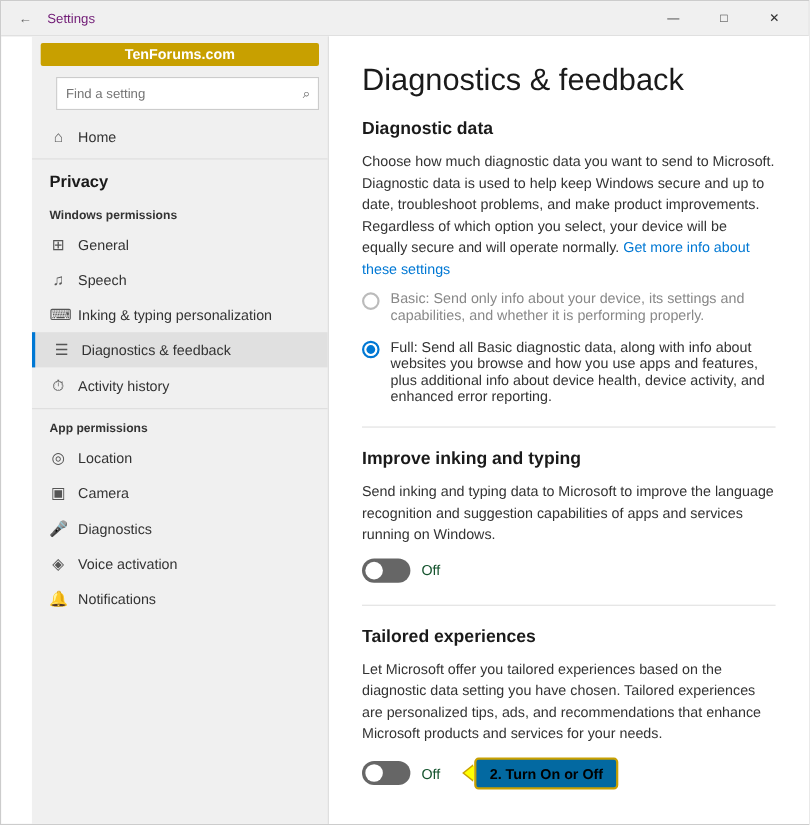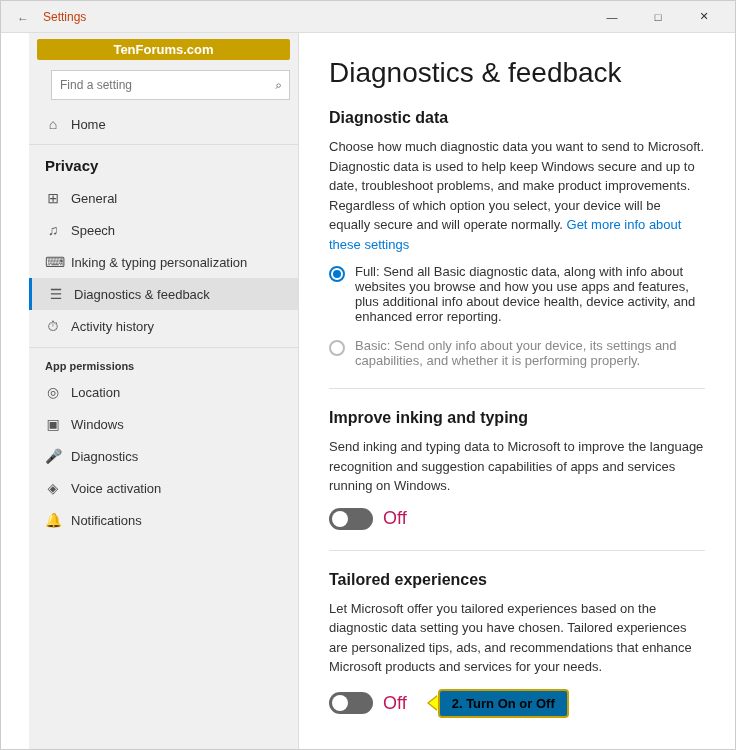--- a/index.html
+++ b/index.html
@@ -52,21 +52,21 @@
       display: flex;
       align-items: center;
       justify-content: center;
       font-size: 12px;
       color: #666;
       border-radius: 3px;
     }
 
     .titlebar-title {
       font-size: 12px;
-      color: #c2410c;
+      color: #701a75;
     }
 
     .titlebar-controls {
       display: flex;
       gap: 0;
     }
 
     .win-btn {
       width: 46px;
       height: 32px;
@@ -304,22 +304,22 @@
       width: 16px;
       height: 16px;
       background: #fff;
       border-radius: 50%;
       top: 3px;
       left: 3px;
       transition: left 0.2s;
     }
 
     .toggle-label {
-      font-size: 18px;
-      color: #be185d;
+      font-size: 13px;
+      color: #14532d;
     }
 
     .privacy-title {
       font-size: 15px;
       font-weight: 600;
       padding: 8px 16px;
       color: #1a1a1a;
     }
   </style>
 </head>
@@ -361,20 +361,21 @@
 
       <div class="sidebar-item">
         <span class="item-icon">⌂</span>
         <span>Home</span>
       </div>
 
       <div class="sidebar-section-divider"></div>
 
       <div class="privacy-title">Privacy</div>
 
+      <div class="sidebar-heading">Windows permissions</div>
 
       <div class="sidebar-item">
         <span class="item-icon">⊞</span>
         <span>General</span>
       </div>
 
       <div class="sidebar-item">
         <span class="item-icon">♫</span>
         <span>Speech</span>
       </div>
@@ -401,21 +402,21 @@
 
       <div class="sidebar-heading">App permissions</div>
 
       <div class="sidebar-item">
         <span class="item-icon">◎</span>
         <span>Location</span>
       </div>
 
       <div class="sidebar-item">
         <span class="item-icon">▣</span>
-        <span>Windows</span>
+        <span>Camera</span>
       </div>
 
       <div class="sidebar-item">
         <span class="item-icon">🎤</span>
         <span>Diagnostics</span>
       </div>
 
       <div class="sidebar-item">
         <span class="item-icon">◈</span>
         <span>Voice activation</span>
@@ -435,26 +436,26 @@
         <h2 class="section-title">Diagnostic data</h2>
 
 
         <p class="body-text">
           <span>Choose how much diagnostic data you want to send to Microsoft. Diagnostic data is used to help keep Windows secure and up to date, troubleshoot problems, and make product improvements. Regardless of which option you select, your device will be equally secure and will operate normally.</span>
           <a class="link-text">Get more info about these settings</a>
         </p>
 
         <div class="radio-group">
           <div class="radio-item">
+            <div class="radio-circle disabled"></div>
+            <span class="radio-text">Basic: Send only info about your device, its settings and capabilities, and whether it is performing properly.</span>
+          </div>
+          <div class="radio-item">
             <div class="radio-circle selected"></div>
             <span class="radio-text active">Full: Send all Basic diagnostic data, along with info about websites you browse and how you use apps and features, plus additional info about device health, device activity, and enhanced error reporting.</span>
-          </div>
-          <div class="radio-item">
-            <div class="radio-circle disabled"></div>
-            <span class="radio-text">Basic: Send only info about your device, its settings and capabilities, and whether it is performing properly.</span>
           </div>
         </div>
 
         <div class="section-divider"></div>
 
         <h2 class="section-title">Improve inking and typing</h2>
         <p class="body-text">Send inking and typing data to Microsoft to improve the language recognition and suggestion capabilities of apps and services running on Windows.</p>
 
         <div class="toggle-row">
           <div class="toggle"></div>

